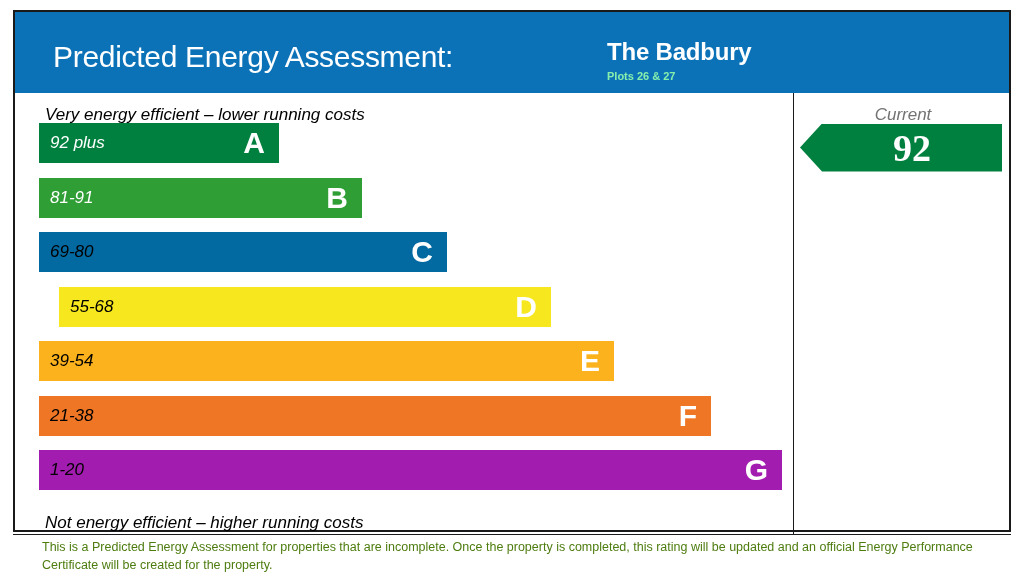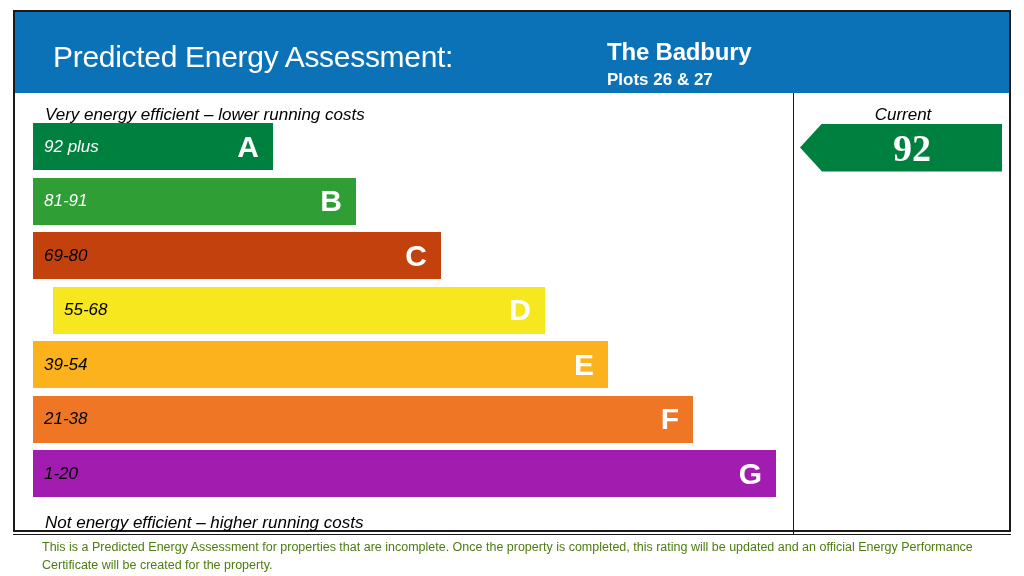--- a/index.html
+++ b/index.html
@@ -54,23 +54,23 @@
     font-size: 24px;
     font-weight: bold;
     color: #ffffff;
     white-space: nowrap;
     letter-spacing: -0.2px;
   }
   #property-plots {
     position: absolute;
     left: 592px;
     top: 58px;
-    font-size: 17px;
-    font-weight: bold;
-    color: #ffffff;
+    font-size: 11px;
+    font-weight: bold;
+    color: #86efac;
     white-space: nowrap;
   }
 
   
   #chart-body {
     position: absolute;
     left: 0;
     top: 81px;
     right: 0;
     bottom: 0;
@@ -99,35 +99,35 @@
   #caption-bottom { left: 30px; top: 420px; }
 
   #current-heading {
     position: absolute;
     left: 778px;
     top: 12px;
     width: 220px;
     text-align: center;
     font-size: 17px;
     font-style: italic;
-    color: #000000;
+    color: #737373;
   }
 
   
   #bands {
     position: absolute;
     left: 0;
     top: 0;
     width: 778px;
     height: 420px;
   }
   .band-row {
     position: absolute;
-    left: 18px;
-    height: 47px;
+    left: 24px;
+    height: 40px;
   }
   .band-bar {
     position: absolute;
     left: 0;
     top: 0;
     height: 100%;
     box-sizing: border-box;
   }
   .band-range {
     position: absolute;
@@ -219,38 +219,38 @@
             <div class="band-letter" style="right: 14px;">A</div>
           </div>
         </div>
         <div class="band-row" style="top: 84.5px; width: 323px;">
           <div class="band-bar" style="width: 100%; background: rgb(46, 158, 53);">
             <div class="band-range on-dark">81-91</div>
             <div class="band-letter" style="right: 14px;">B</div>
           </div>
         </div>
         <div class="band-row" style="top: 139px; width: 408px;">
-          <div class="band-bar" style="width: 100%; background: #c2410c;">
+          <div class="band-bar" style="width: 100%; background: #0369a1;">
             <div class="band-range">69-80</div>
             <div class="band-letter" style="right: 14px;">C</div>
           </div>
         </div>
         <div class="band-row" style="top: 193.5px; width: 492px; margin-left: 20px;">
           <div class="band-bar" style="width: 100%; background: rgb(247, 231, 30);">
             <div class="band-range">55-68</div>
             <div class="band-letter" style="right: 14px;">D</div>
           </div>
         </div>
         <div class="band-row" style="top: 248px; width: 575px;">
           <div class="band-bar" style="width: 100%; background: rgb(251, 178, 28); padding-left: 20px;">
             <div class="band-range">39-54</div>
             <div class="band-letter" style="right: 14px;">E</div>
           </div>
         </div>
-        <div class="band-row" style="top: 302.5px; width: 660px;">
+        <div class="band-row" style="top: 302.5px; width: 660px; padding-left: 12px;">
           <div class="band-bar" style="width: 100%; background: rgb(239, 118, 37);">
             <div class="band-range">21-38</div>
             <div class="band-letter" style="right: 14px;">F</div>
           </div>
         </div>
         <div class="band-row" style="top: 357px; width: 743px;">
           <div class="band-bar" style="width: 100%; background: #a21caf;">
             <div class="band-range">1-20</div>
             <div class="band-letter" style="right: 14px;">G</div>
           </div>

